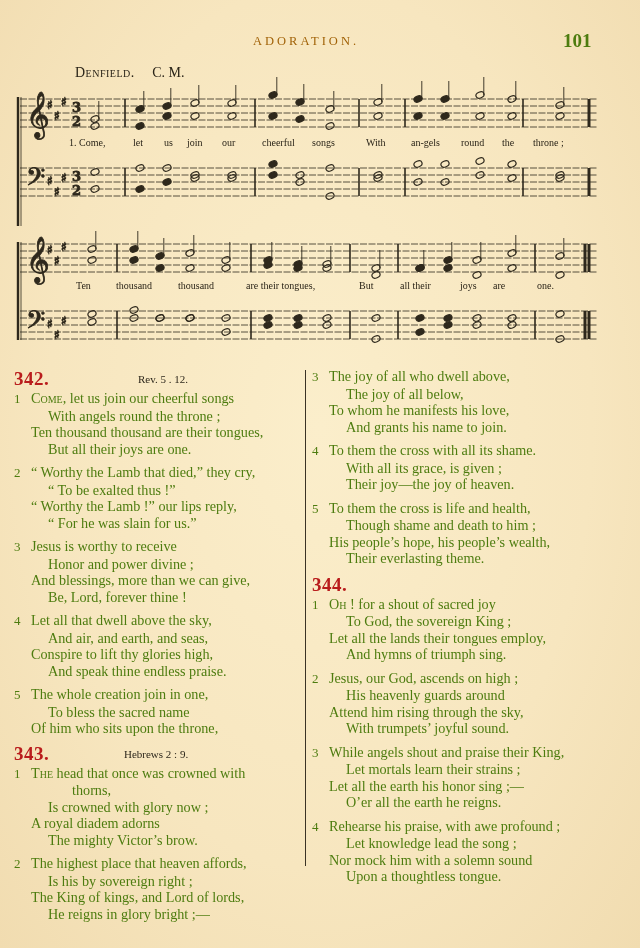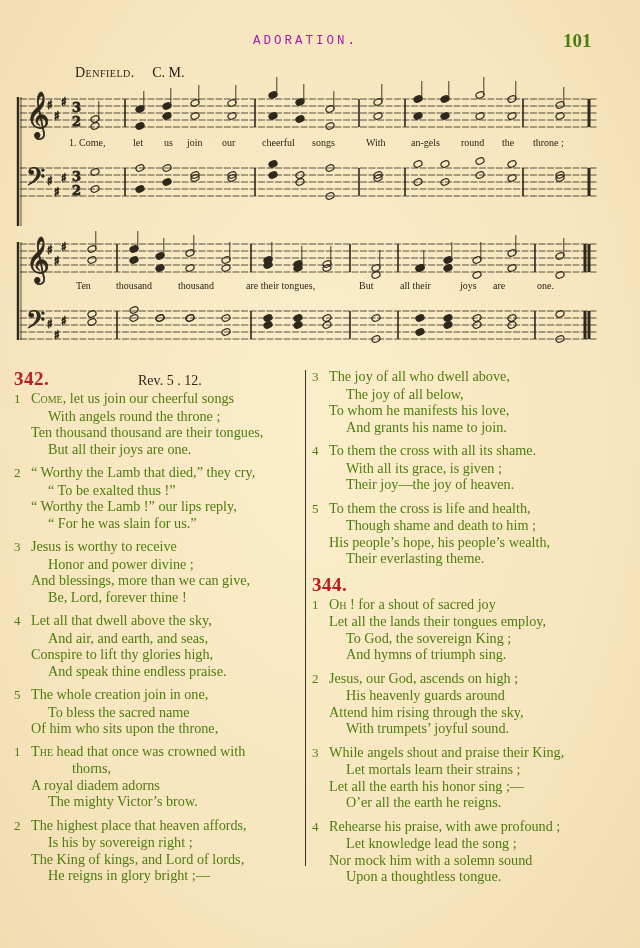--- a/index.html
+++ b/index.html
@@ -9,21 +9,21 @@
     background: radial-gradient(ellipse at 50% 45%, #fbeecb 0%, #f7e6bf 60%, #f1dcb0 100%);
     color:#2a2418;
     font-family:"Liberation Serif","DejaVu Serif",serif;
     position:relative;
   }
   .running-head {
     position:absolute; top:30px; left:0; width:640px; height:20px;
   }
   .running-title {
     position:absolute; left:253px; top:4px;
-    font-size:12.5px; letter-spacing:3px; color:#a21caf;font-family:Liberation Mono, monospace;
+    font-size:12.5px; letter-spacing:3px; color:#a16207;
   }
   .page-number {
     position:absolute; left:563px; top:0px;
     font-size:19px; font-weight:bold; color:#4d7c0f;
   }
   .tune-header {
     position:absolute; left:75px; top:65px; font-size:14px; color:#2a2418;
   }
   .tune-name { font-variant:small-caps; letter-spacing:0.5px; }
   .tune-meter { margin-left:14px; }
@@ -38,21 +38,21 @@
   .col-left { left:14px; width:290px; }
   .col-right { left:312px; width:326px; }
   .col-divider {
     position:absolute; left:305px; top:370px; width:1px; height:496px; background:#3b3325;
   }
   .hymn-head { position:relative; height:22px; }
   .hymn-number {
     font-size:19px; font-weight:bold; color:#b91c1c; letter-spacing:0.5px;
   }
   .hymn-ref {
-    position:absolute; top:5px; font-size:14px; color:#2e281c;
+    position:absolute; top:5px; font-size:11px; color:#2e281c;
   }
   .stanza { margin-bottom:7px; }
   .line {
     font-size:14.2px; line-height:16.5px; white-space:nowrap; color:#4d7c0f;
   }
   .line .num { display:inline-block; width:17px; font-size:13px; }
   .indent1 { padding-left:17px; }
   .indent2 { padding-left:34px; }
   .indent3 { padding-left:58px; }
   .sc { font-variant:small-caps; }
@@ -346,24 +346,29 @@
           <div class="line indent2"><span>And speak thine endless praise.</span></div>
         </div>
         <div class="stanza">
           <div class="line"><span class="num">5</span><span>The whole creation join in one,</span></div>
           <div class="line indent2"><span>To bless the sacred name</span></div>
           <div class="line indent1"><span>Of him who sits upon the throne,</span></div>
         </div>
       </div>
   </div>
   <div class="hymn" style="margin-top:-1px;">
+    <div class="hymn-head">
+      <span class="hymn-number">343.</span>
+      <span class="hymn-ref" style="left:110px;">Hebrews 2 : 9.</span>
+    </div>
     <div class="stanzas">
         <div class="stanza">
           <div class="line"><span class="num">1</span><span class="sc">The</span><span> head that once was crowned with</span></div>
           <div class="line indent3"><span>thorns,</span></div>
+          <div class="line indent2"><span>Is crowned with glory now ;</span></div>
           <div class="line indent1"><span>A royal diadem adorns</span></div>
           <div class="line indent2"><span>The mighty Victor’s brow.</span></div>
         </div>
         <div class="stanza">
           <div class="line"><span class="num">2</span><span>The highest place that heaven affords,</span></div>
           <div class="line indent2"><span>Is his by sovereign right ;</span></div>
           <div class="line indent1"><span>The King of kings, and Lord of lords,</span></div>
           <div class="line indent2"><span>He reigns in glory bright ;—</span></div>
         </div>
       </div>
@@ -392,22 +397,22 @@
         </div>
       </div>
   </div>
   <div class="hymn" style="margin-top:6px;">
     <div class="hymn-head">
       <span class="hymn-number">344.</span>
     </div>
     <div class="stanzas">
         <div class="stanza">
           <div class="line"><span class="num">1</span><span class="sc">Oh</span><span> ! for a shout of sacred joy</span></div>
+          <div class="line indent2"><span>To God, the sovereign King ;</span></div>
           <div class="line indent1"><span>Let all the lands their tongues employ,</span></div>
-          <div class="line indent2"><span>To God, the sovereign King ;</span></div>
           <div class="line indent2"><span>And hymns of triumph sing.</span></div>
         </div>
         <div class="stanza">
           <div class="line"><span class="num">2</span><span>Jesus, our God, ascends on high ;</span></div>
           <div class="line indent2"><span>His heavenly guards around</span></div>
           <div class="line indent1"><span>Attend him rising through the sky,</span></div>
           <div class="line indent2"><span>With trumpets’ joyful sound.</span></div>
         </div>
         <div class="stanza">
           <div class="line"><span class="num">3</span><span>While angels shout and praise their King,</span></div>

